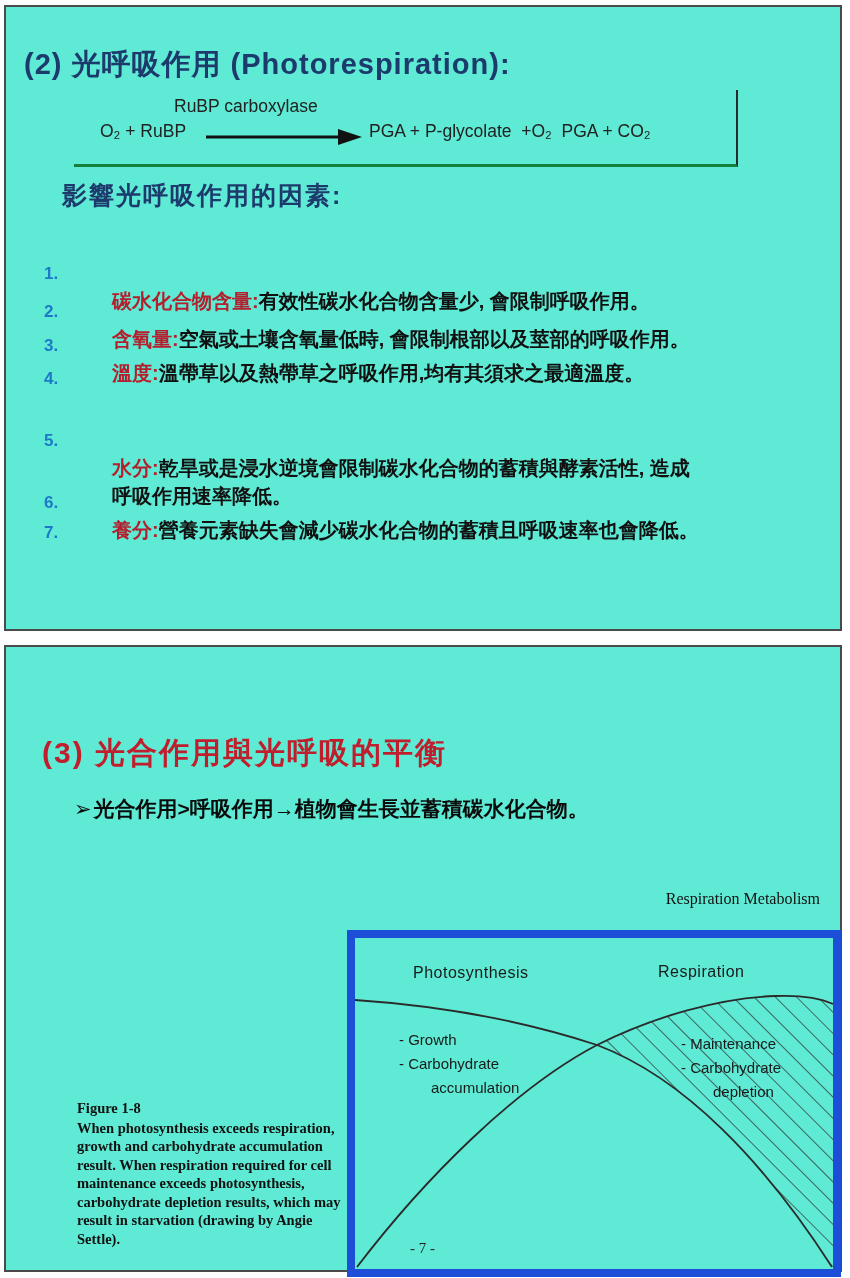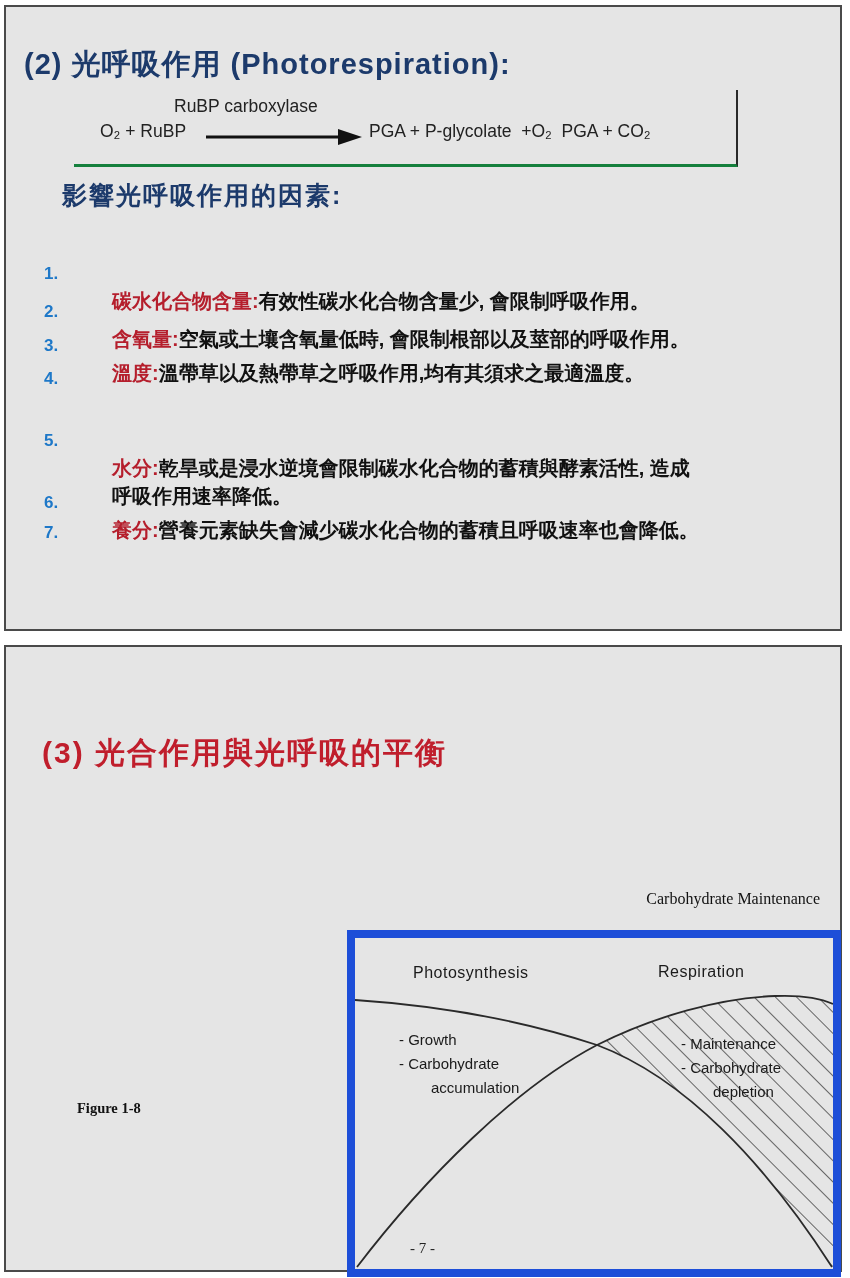--- a/index.html
+++ b/index.html
@@ -1,17 +1,17 @@
 <!DOCTYPE html>
 <html><head>
 <meta charset="utf-8">
 <style>
   html,body{margin:0;padding:0;background:#ffffff;}
   body{width:850px;height:1278px;position:relative;font-family:"Liberation Sans",sans-serif;}
-  .slide{position:absolute;left:4px;width:838px;border:2px solid #4a4a4a;background:#e5e5e5;box-sizing:border-box;}
+  .slide{position:absolute;left:4px;width:838px;border:2px solid #4a4a4a;background:#5eead4;box-sizing:border-box;}
   #slide1{top:5px;height:626px;}
   #slide2{top:645px;height:627px;}
 
   .abs{position:absolute;}
 
   
   .title1{left:18px;top:38px;font-size:29px;font-weight:bold;color:#1c3a6b;letter-spacing:1px;}
   .eqbox{left:68px;top:83px;width:662px;height:74px;border-right:2px solid #2a2a2a;border-bottom:3px solid #15803d;}
   .eq-enzyme{left:100px;top:6px;font-size:17.5px;color:#222;}
   .eq-reactants{left:26px;top:31px;font-size:17.5px;color:#222;white-space:pre;}
@@ -80,22 +80,25 @@
     <span class="num">6.</span><span class="redlbl">養分:</span><span>營養元素缺失會減少碳水化合物的蓄積且呼吸速率也會降低。</span>
   </div>
   <div class="abs factor" style="top:511px">
     <span class="num">7.</span>
   </div>
 </div>
 
 <div class="slide" id="slide2">
   <div class="abs title2">(3) 光合作用與光呼吸的平衡</div>
 
+  <div class="abs bullet" id="bullet1">
+    <span class="marker">➢</span><span>光合作用&gt;呼吸作用→植物會生長並蓄積碳水化合物。</span>
+  </div>
 
-  <div class="abs metab-header">Carbohydrate Maintenance</div>
+  <div class="abs metab-header">Respiration Metabolism</div>
 
   <div class="abs chart">
     <svg width="478" height="331" viewBox="0 0 478 331">
       <defs>
         <pattern id="hatch" width="15" height="15" patternUnits="userSpaceOnUse" patternTransform="rotate(-45)">
           <line x1="0" y1="0" x2="0" y2="15" stroke="#2e2e2e" stroke-width="1.4"></line>
         </pattern>
       </defs>
 
       <path d="M242,107 C300,78 365,60 420,58 C445,57 465,60 478,66 L478,329 C410,225 330,140 242,107 Z" fill="url(#hatch)" stroke="none"></path>
@@ -113,16 +116,17 @@
     </div>
     <div class="ritems">
       <div>- Maintenance</div>
       <div>- Carbohydrate</div>
       <div class="indent">depletion</div>
     </div>
   </div>
 
   <div class="abs caption">
     <span class="cap-title">Figure 1-8</span>
+    <span>When photosynthesis exceeds respiration, growth and carbohydrate accumulation result. When respiration required for cell maintenance exceeds photosynthesis, carbohydrate depletion results, which may result in starvation (drawing by Angie Settle).</span>
   </div>
 
   <div class="abs pagenum">- 7 -</div>
 </div>
 
 </body></html>

